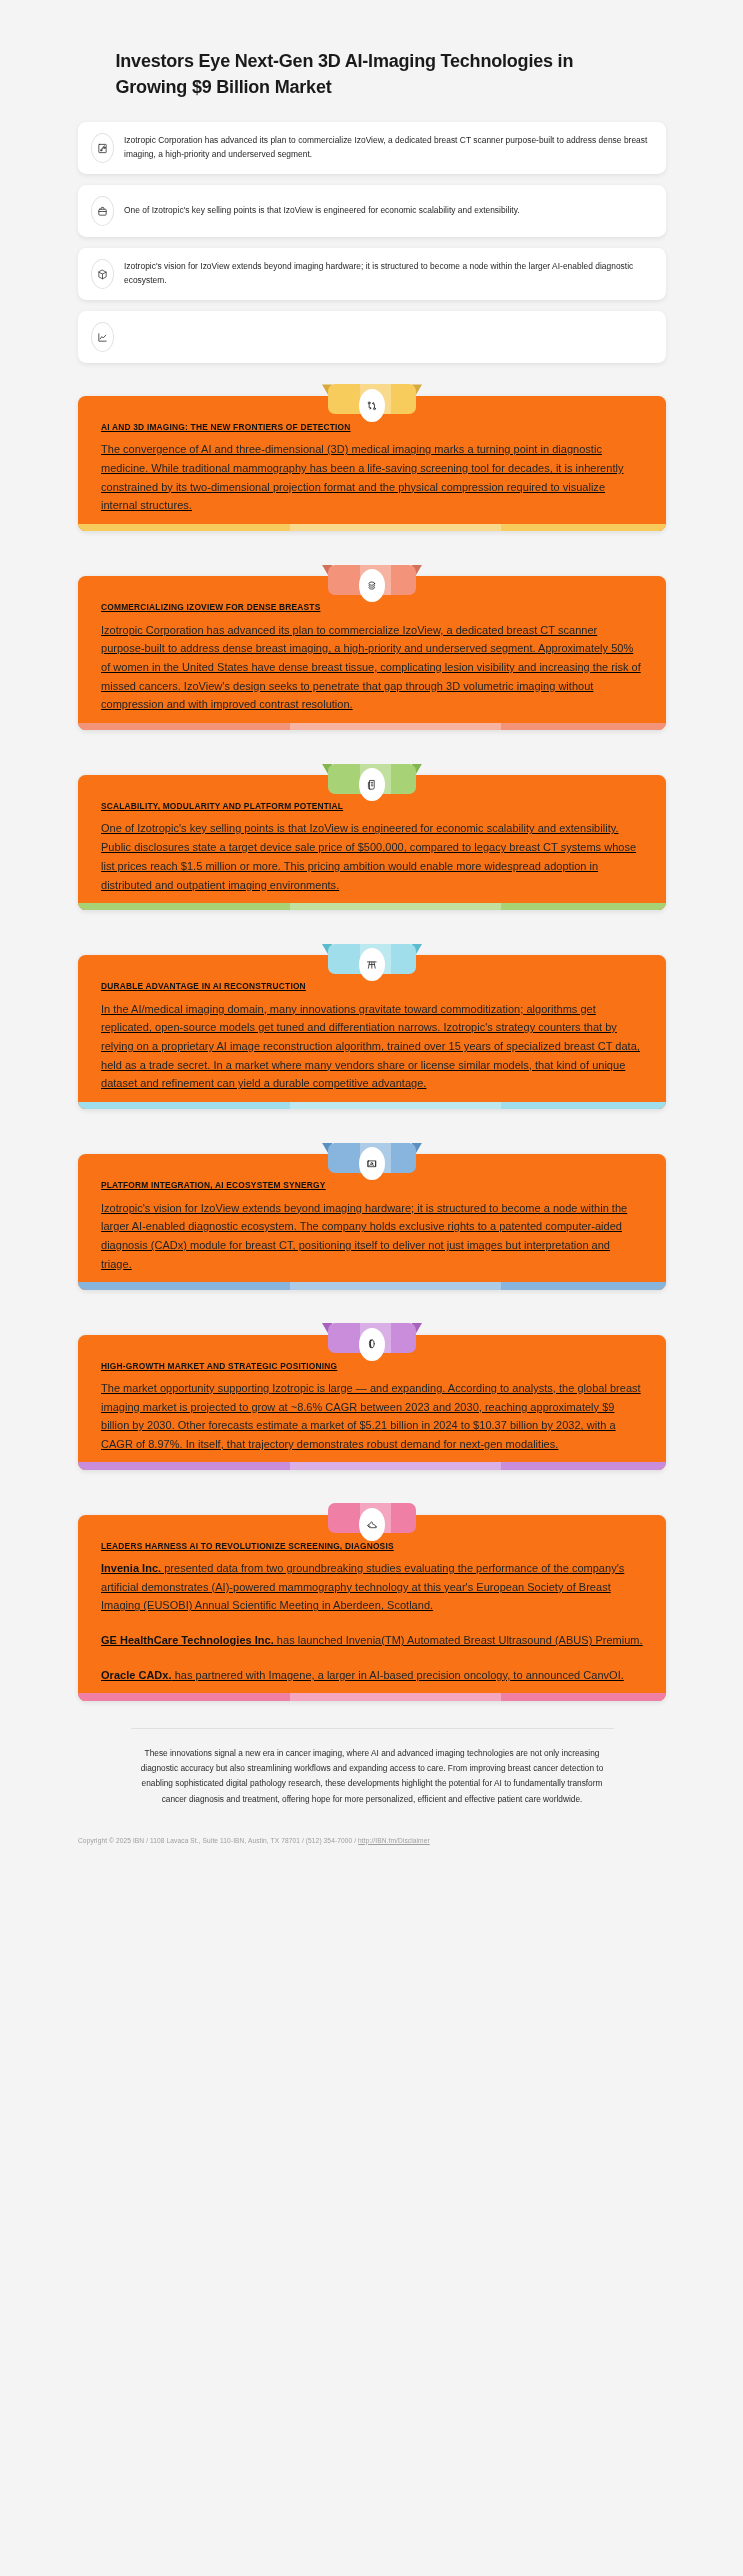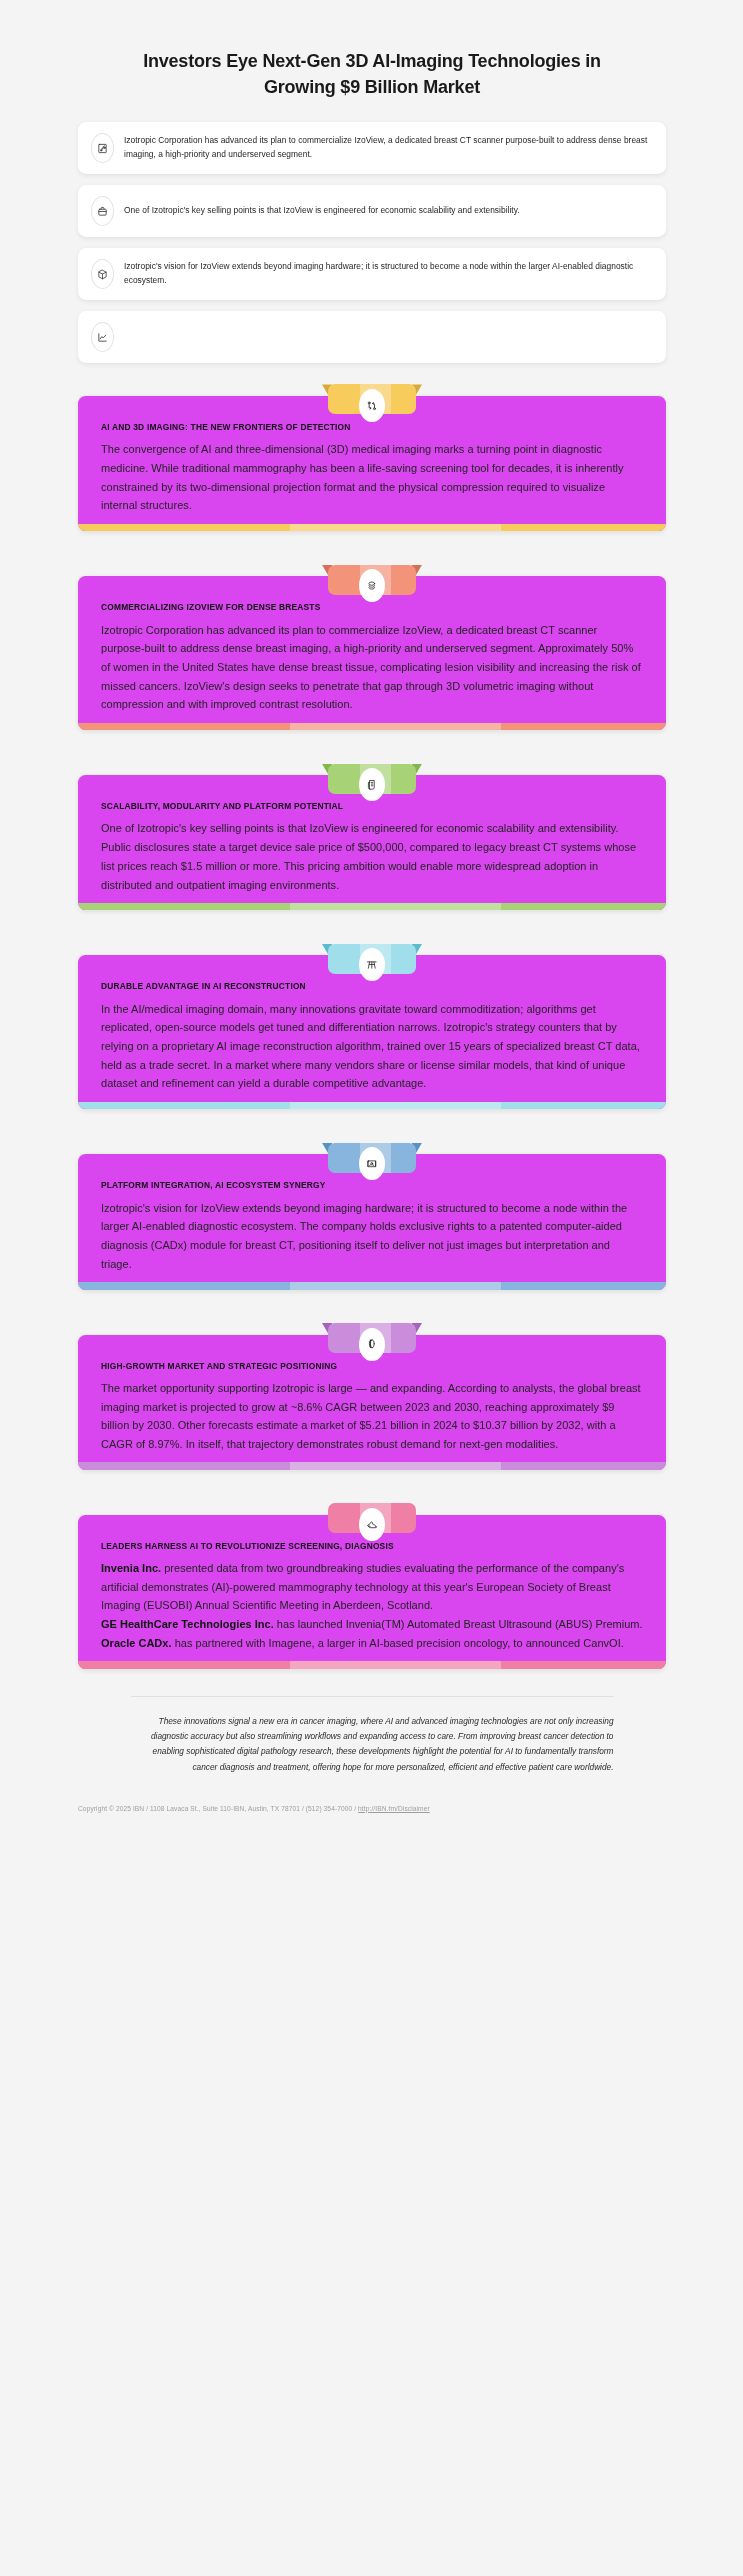--- a/index.html
+++ b/index.html
@@ -16,21 +16,20 @@
     min-height: 2576px;
     background: #f4f4f4;
     position: relative;
     padding-top: 49px;
   }
 
   
   .headline {
     width: 513px;
     margin: 0 auto;
-    text-align: center;
     font-size: 18px;
     line-height: 1.42;
     font-weight: 700;
     letter-spacing: -0.2px;
     color: #1a1a1a;
     font-family: "Liberation Sans", sans-serif;
   }
 
   
   .bullets {
@@ -115,67 +114,67 @@
     background: #ffffff;
     display: flex;
     align-items: center;
     justify-content: center;
     z-index: 4;
   }
   .ribbon .disc svg { width: 11.6px; height: 11.6px; display:block; }
 
   .card {
     position: relative;
-    background: #d946ef;
+    background: #f97316;
     border-radius: 7.6px;
     box-shadow: 0 1.7px 5.2px rgba(0,0,0,0.085);
     padding: 26px 23px 16.3px 23px;
     overflow: hidden;
     z-index: 2;
+    text-decoration: underline;
   }
   .card-title {
     font-size: 8.4px;
     font-weight: 700;
     letter-spacing: 0.2px;
     color: #111111;
     text-transform: uppercase;
     margin-bottom: 8.2px;
   }
   .card-body {
     font-size: 11px;
     line-height: 1.70;
     color: #242424;
     letter-spacing: 0.02px;
   }
   .card-body .lead { font-weight: 700; color:#111; }
-  .card-body p + p { margin-top: 0px; }
+  .card-body p + p { margin-top: 16px; }
 
   .card-footer-bar {
     position: absolute;
     left: 0; right: 0; bottom: 0;
     height: 7.6px;
   }
   .card-footer-bar::after{
     content:"";
     position:absolute;
     left:36%; top:0; bottom:0; width:36%;
     background: rgba(255,255,255,0.30);
   }
 
   
   .conclusion {
     width: 483px;
     margin: 3.5px auto 0;
-    text-align: right;
+    text-align: center;
     font-size: 8.3px;
     line-height: 1.82;
     color: #2b2b2b;
     border-top: 0.6px solid #e0e0e0;
     padding-top: 17.5px;
-    font-style: italic;
   }
 
   .copyright {
     width: 588px;
     margin: 30px auto 0;
     font-size: 6.6px;
     color: #9e9e9e;
     letter-spacing: 0.1px;
     padding-bottom: 17.5px;
   }

